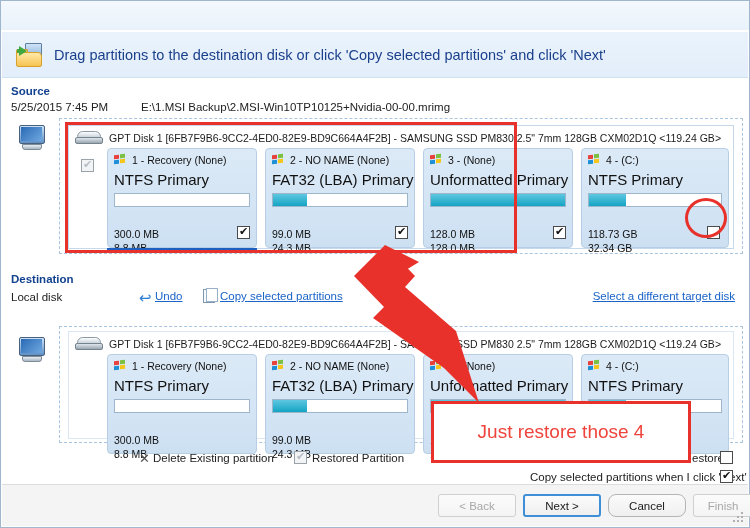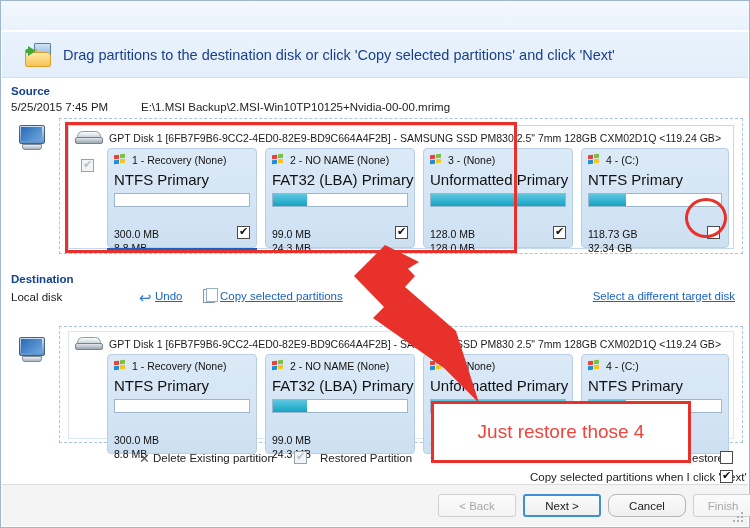--- a/index.html
+++ b/index.html
@@ -24,21 +24,21 @@
     position:absolute; left:0; top:0; right:0; height:30px;
     background:linear-gradient(to bottom,#f3f8fd,#e9f2fb);
     border-bottom:1px solid #ffffff;
   }
 
   
   #header {
     position:absolute; left:1px; top:31px; right:1px; height:46px;
     background:linear-gradient(to bottom,#eaf3fc,#e2eefa);
     border-bottom:1px solid #cfe0f0;
-    display:flex; align-items:center; padding-left:23px;
+    display:flex; align-items:center; padding-left:14px;
   }
   #header .hdr-text {
     color:#1a3f8b;
     font-size:14.5px;
     margin-left:10px;
     white-space:nowrap;
   }
 
   
   .folder-icon { position:relative; width:28px; height:24px; flex:0 0 28px; }
@@ -441,21 +441,21 @@
         <div class="total">118.73 GB</div>
       </div>
 
     </div>
   </div>
 
   <div class="x-ico" style="left:138px;top:452px;">✕</div>
   <div class="plain-label" style="left:152px;top:451px;">Delete Existing partition</div>
 
   <div class="cbox gray checked" style="left:293px;top:450px;"></div>
-  <div class="plain-label" style="left:311px;top:451px;margin-left:8px;">Restored Partition</div>
+  <div class="plain-label" style="left:311px;top:451px;">Restored Partition</div>
 
   <div class="plain-label" style="left:691px;top:451px;">estore</div>
   <div class="cbox" style="left:719px;top:450px;"></div>
 
   <div class="plain-label" style="left:529px;top:470px;">Copy selected partitions when I click 'Next'</div>
   <div class="cbox checked" style="left:719px;top:469px;"></div>
 
   <div id="btnbar">
     <div class="btn default" style="left:521px;top:9px;">Next &gt;</div>
     <div class="btn disabled" style="left:436px;top:9px;">&lt; Back</div>

